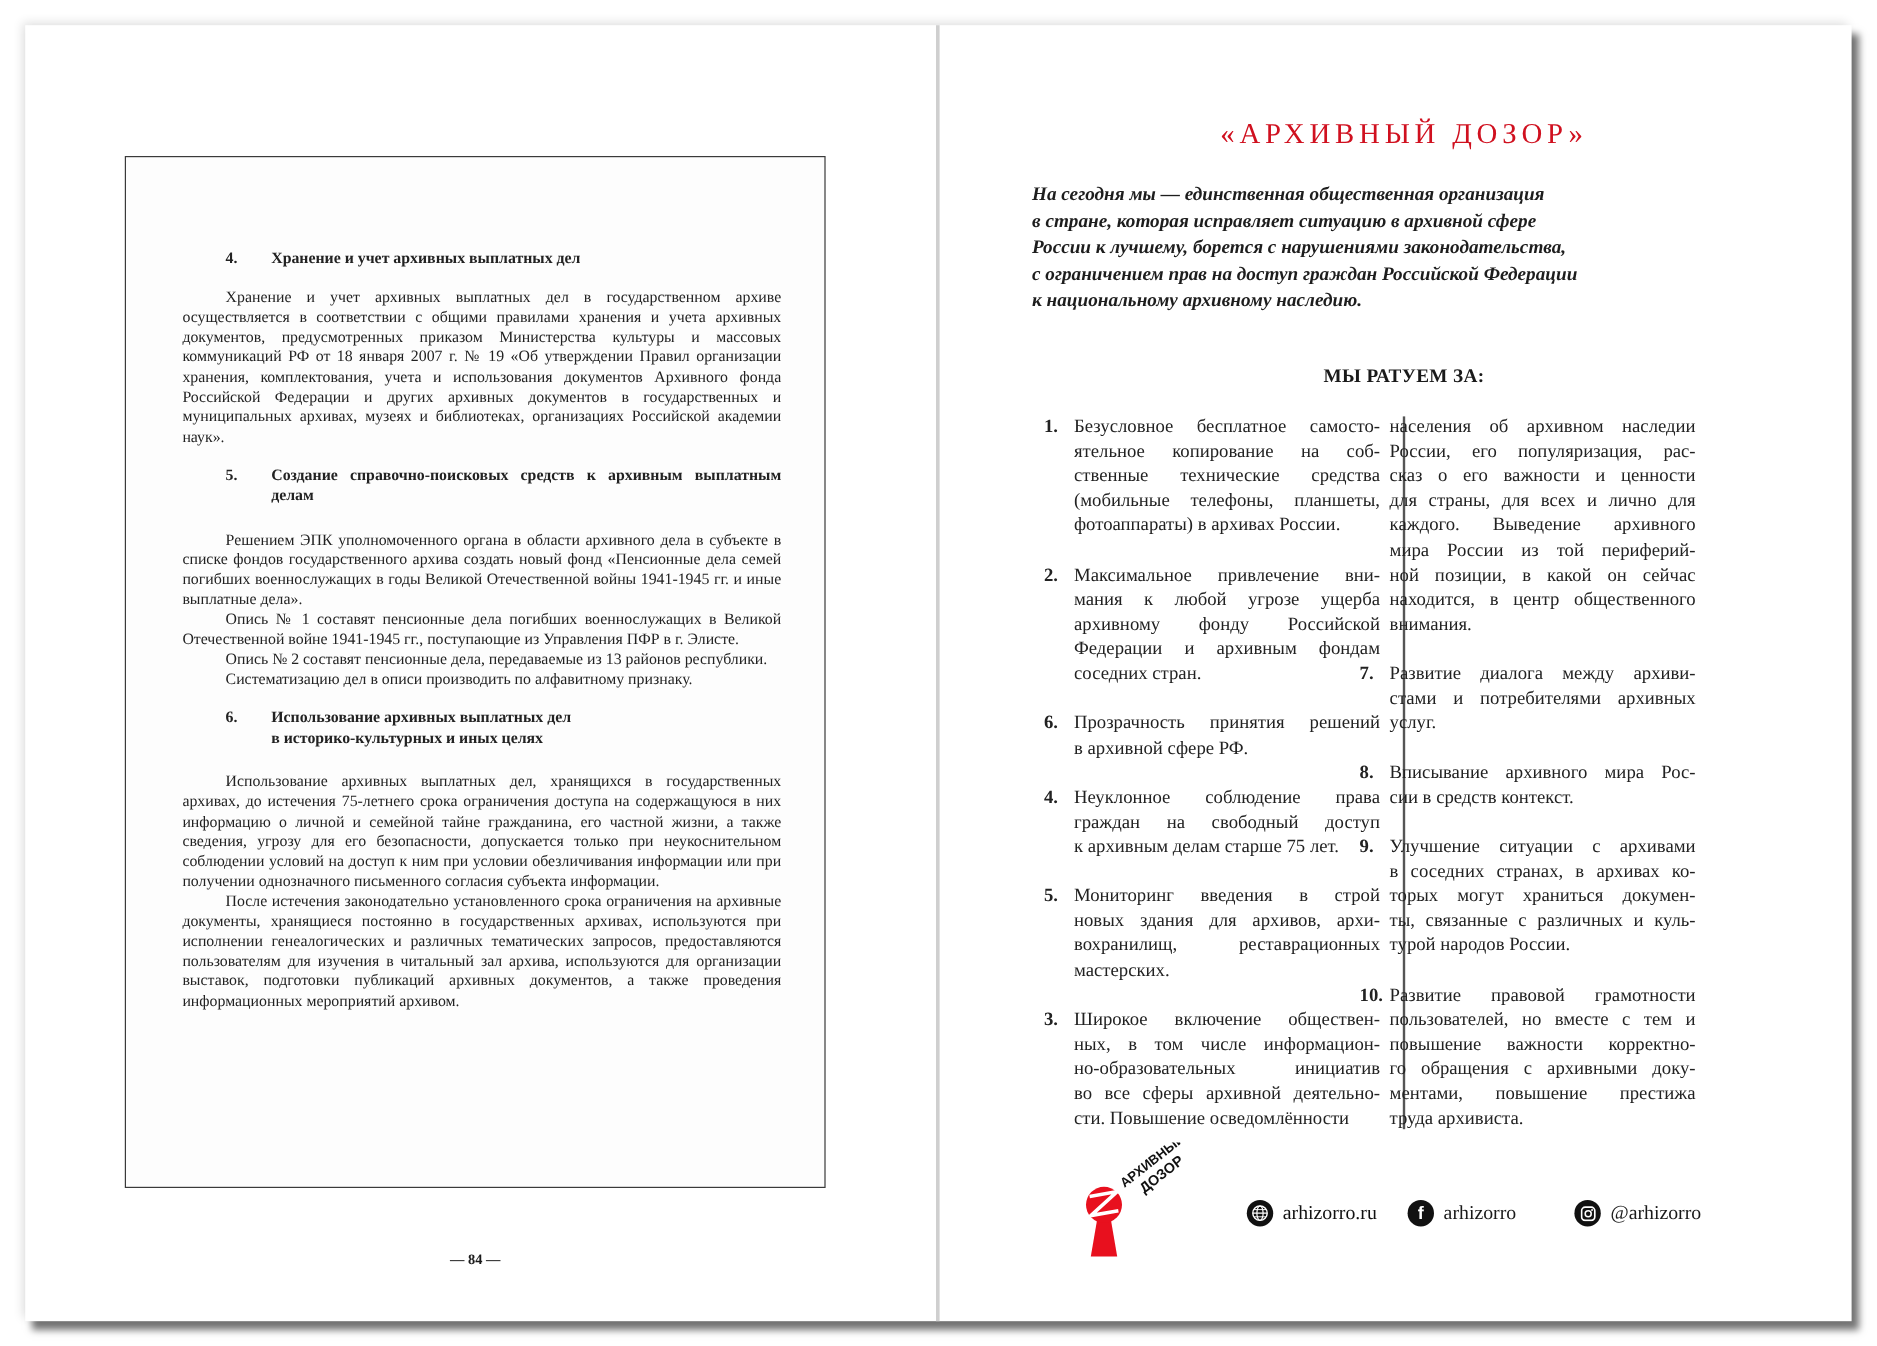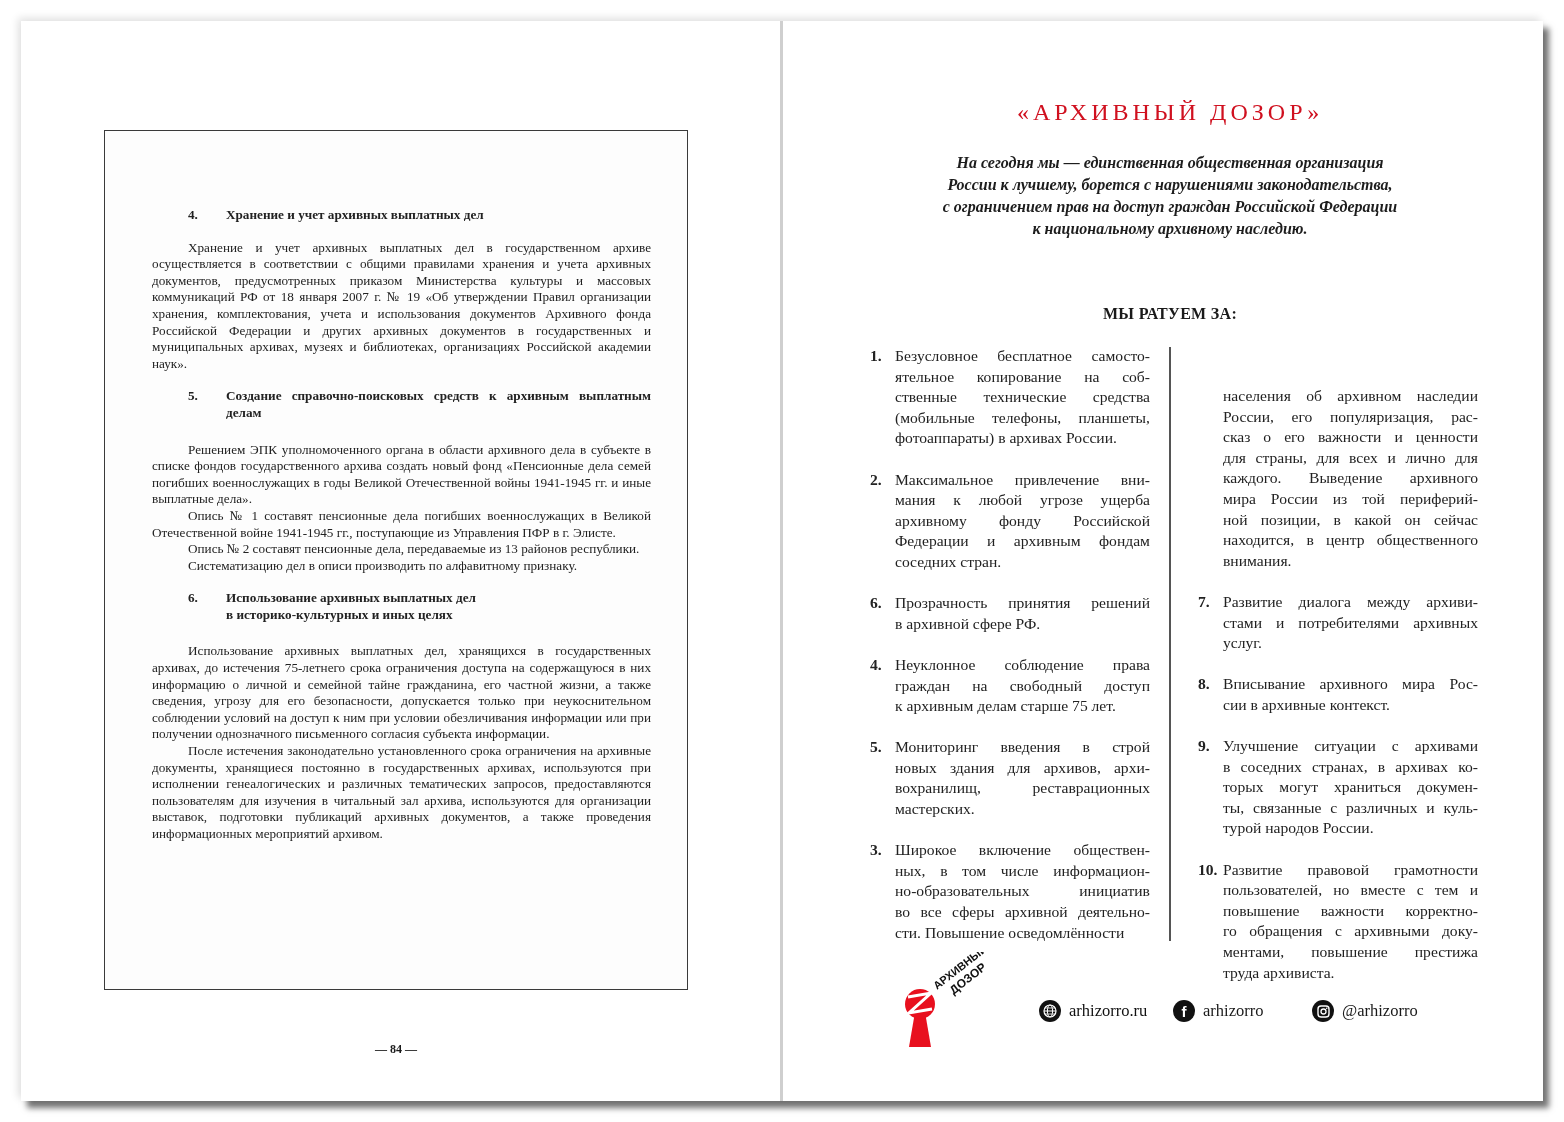--- a/index.html
+++ b/index.html
@@ -39,35 +39,35 @@
     position: absolute; left: 356px; top: 1042px; width: 80px; text-align: center;
     font-family: "Liberation Serif", serif; font-weight: bold; font-size: 12px;
   }
   
   .r-title {
     position: absolute; left: 900px; top: 99px; width: 540px; text-align: center;
     color: #d0101f; font-size: 24px; letter-spacing: 4px;
     font-family: "Liberation Serif", serif;
   }
   .r-intro {
-    position: absolute; left: 900px; top: 152px; width: 540px; text-align: center;
+    position: absolute; left: 860px; top: 152px; width: 540px; text-align: left;
     font-style: italic; font-weight: bold; font-size: 16px; line-height: 22px;
     color: #1d1d1d;
   }
   .r-intro span { display: block; }
   .r-sub {
     position: absolute; left: 900px; top: 305px; width: 540px; text-align: center;
     font-weight: bold; font-size: 16px; letter-spacing: 0.3px;
   }
   .col {
     position: absolute; top: 346px; width: 280px;
     font-size: 15.6px; line-height: 20.6px; color: #222;
   }
   .col-l { left: 870px; }
-  .col-r { left: 1198px; margin-top: 40px; }
+  .col-r { left: 1133px; }
   .col-divider {
     position: absolute; left: 1169px; top: 347px; width: 2px; height: 594px; background: #555;
   }
   .item { display: flex; margin-bottom: 20.6px; }
   .item .n { font-weight: bold; width: 25px; flex: none; }
   .item .t { flex: 1; text-align: justify; text-align-last: left; }
   .item.cont .t { padding-left: 25px; }
   .item .t span { display: block; text-align: justify; text-align-last: justify; }
   .item .t span.last { text-align-last: left; }
   .footer-logo { position: absolute; left: 893px; top: 952px; width: 100px; height: 96px; }
@@ -116,20 +116,21 @@
     <div class="gap-m"></div>
     <p class="ind">Использование архивных выплатных дел, хранящихся в государственных архивах, до истечения 75-летнего срока ограничения доступа на содержащуюся в них информацию о личной и семейной тайне гражданина, его частной жизни, а также сведения, угрозу для его безопасности, допускается только при неукоснительном соблюдении условий на доступ к ним при условии обезличивания информации или при получении однозначного письменного согласия субъекта информации.</p>
     <p class="ind">После истечения законодательно установленного срока ограничения на архивные документы, хранящиеся постоянно в государственных архивах, используются при исполнении генеалогических и различных тематических запросов, предоставляются пользователям для изучения в читальный зал архива, используются для организации выставок, подготовки публикаций архивных документов, а также проведения информационных мероприятий архивом.</p>
   </div>
 </div>
 <div class="page-num">— 84 —</div>
 
 <div class="r-title">«АРХИВНЫЙ ДОЗОР»</div>
 <div class="r-intro">
   <span>На сегодня мы — единственная общественная организация</span>
+  <span>в стране, которая исправляет ситуацию в архивной сфере</span>
   <span>России к лучшему, борется с нарушениями законодательства,</span>
   <span>с ограничением прав на доступ граждан Российской Федерации</span>
   <span>к национальному архивному наследию.</span>
 </div>
 <div class="r-sub">МЫ РАТУЕМ ЗА:</div>
 
 <div class="col col-l" id="col-left">
     <div class="item">
       <span class="n">1.</span>
       <div class="t">
@@ -205,21 +206,21 @@
       <div class="t">
         <span>Развитие диалога между архиви-</span>
         <span>стами и потребителями архивных</span>
         <span class="last">услуг.</span>
       </div>
     </div>
     <div class="item">
       <span class="n">8.</span>
       <div class="t">
         <span>Вписывание архивного мира Рос-</span>
-        <span class="last">сии в архивные контекст.</span>
+        <span class="last">сии в средств контекст.</span>
       </div>
     </div>
     <div class="item">
       <span class="n">9.</span>
       <div class="t">
         <span>Улучшение ситуации с архивами</span>
         <span>в соседних странах, в архивах ко-</span>
         <span>торых могут храниться докумен-</span>
         <span>ты, связанные с различных и куль-</span>
         <span class="last">турой народов России.</span>

